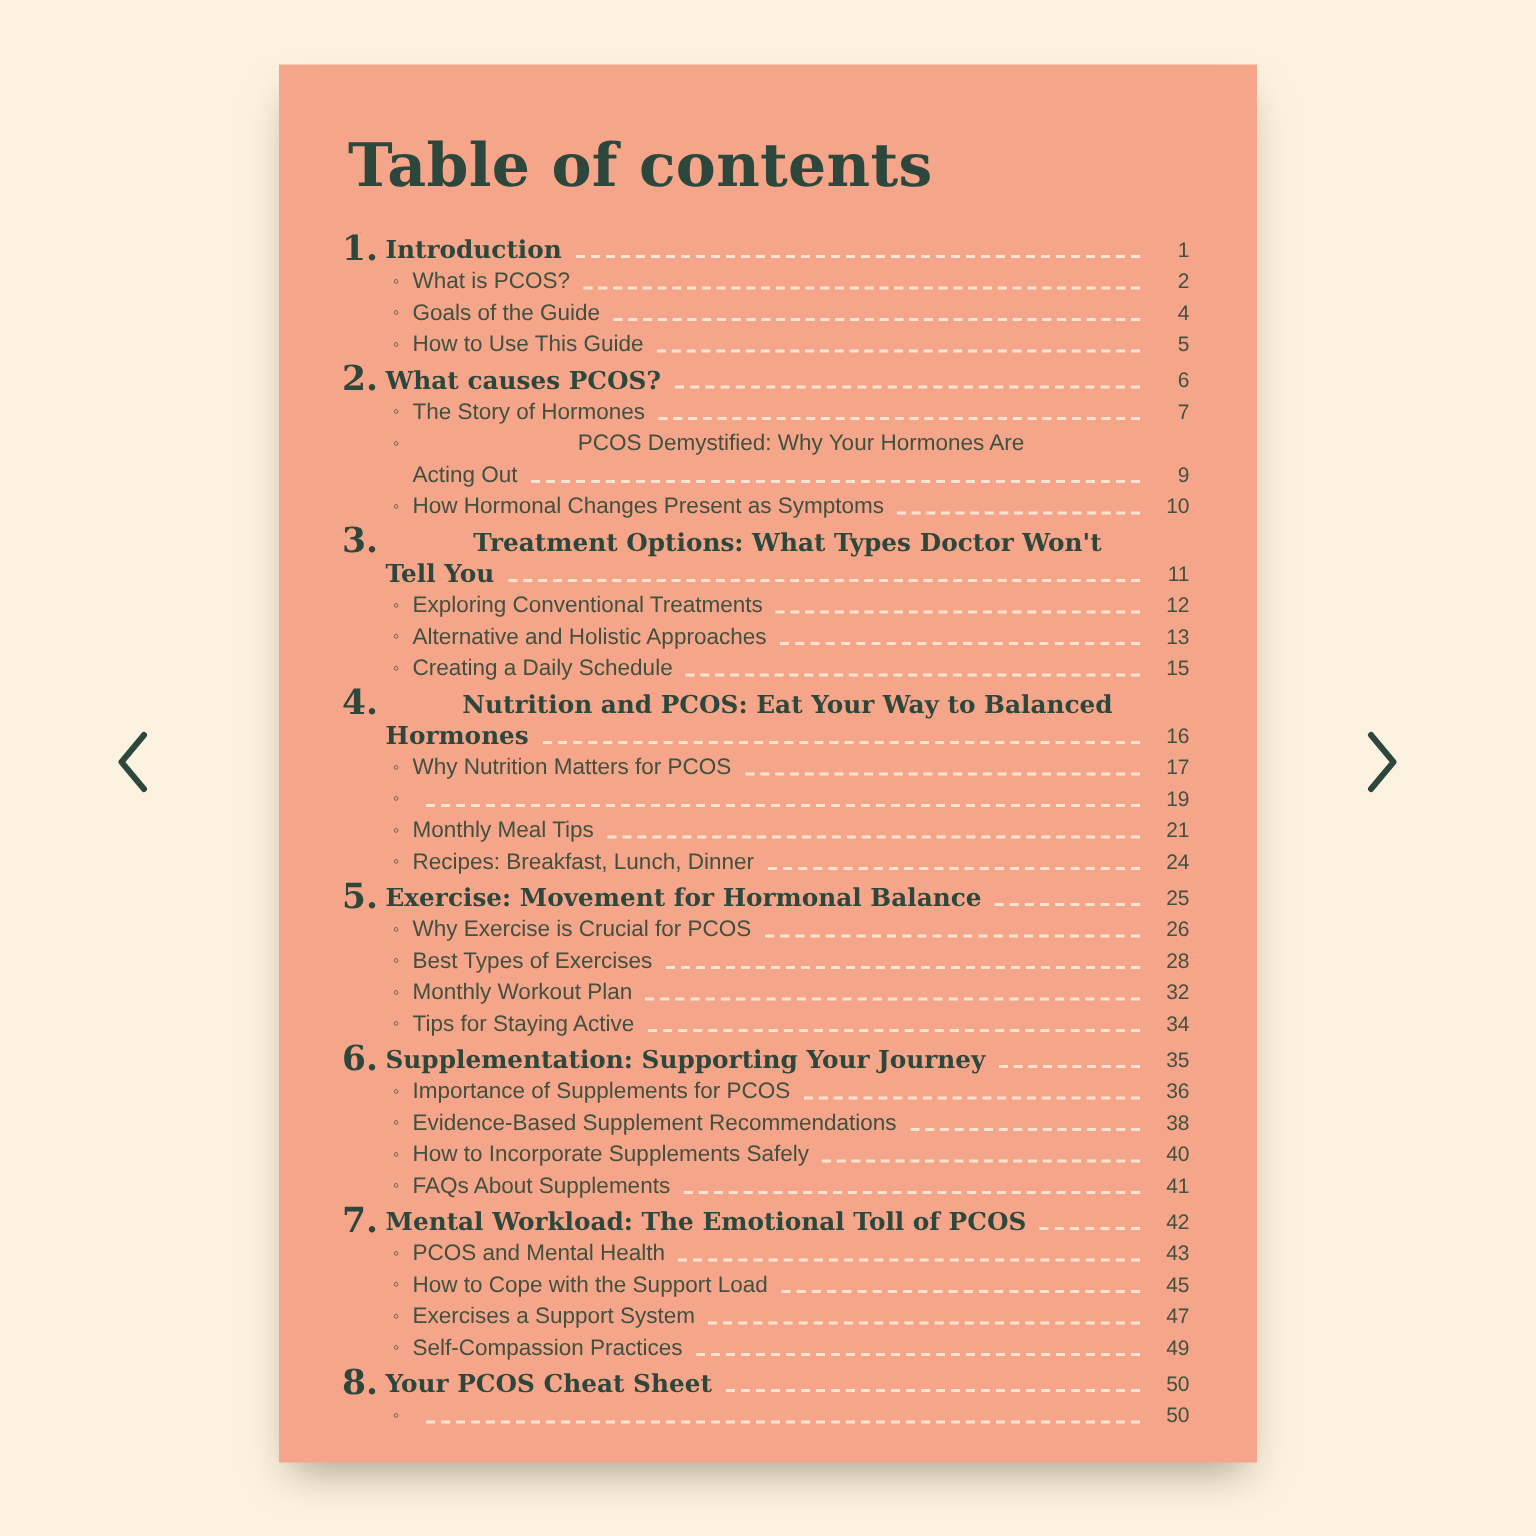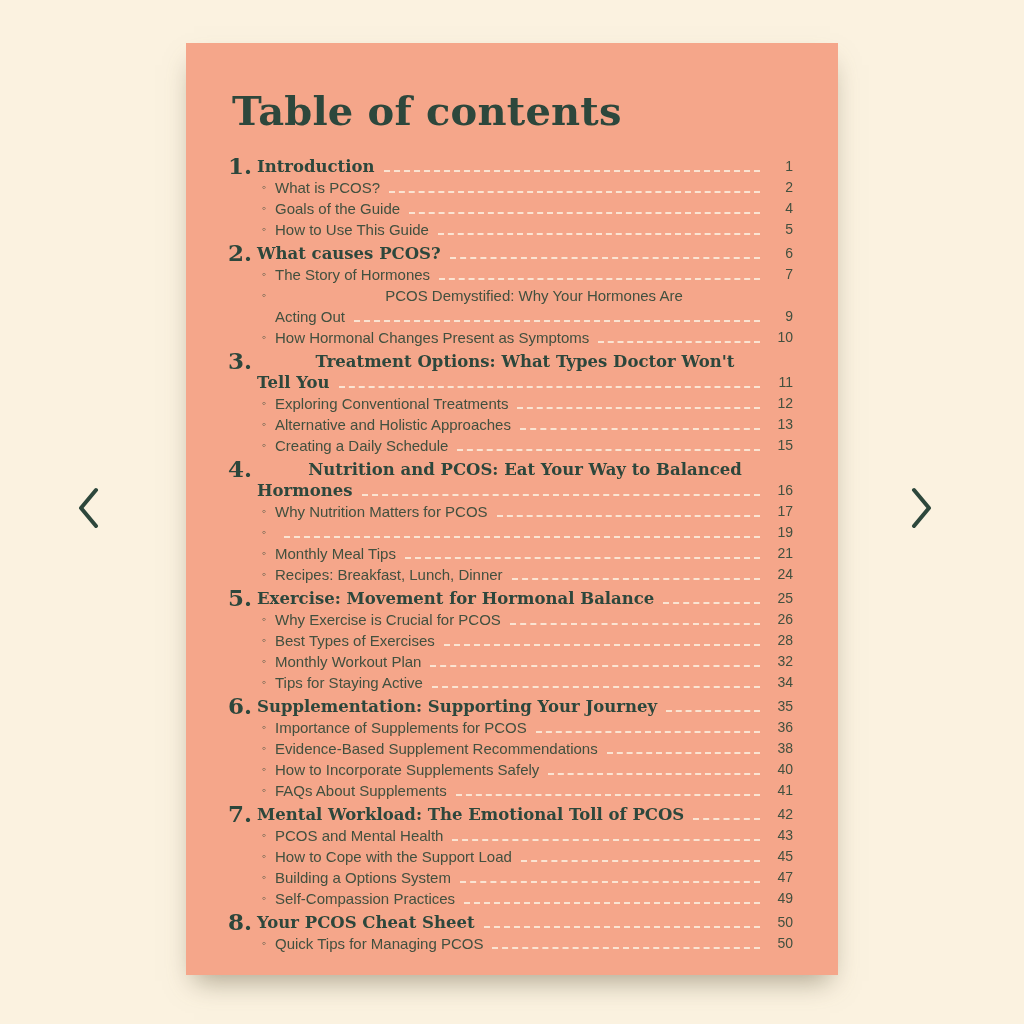--- a/index.html
+++ b/index.html
@@ -352,21 +352,21 @@
         <span class="bullet">◦</span>
         <div class="line">
           <span class="txt">How to Cope with the Support Load</span>
           <span class="leader"></span>
           <span class="pg">45</span>
         </div>
       </div>
       <div class="entry item">
         <span class="bullet">◦</span>
         <div class="line">
-          <span class="txt">Building a Options System</span>
+          <span class="txt">Exercises a Support System</span>
           <span class="leader"></span>
           <span class="pg">47</span>
         </div>
       </div>
       <div class="entry item">
         <span class="bullet">◦</span>
         <div class="line">
           <span class="txt">Self-Compassion Practices</span>
           <span class="leader"></span>
           <span class="pg">49</span>
@@ -376,21 +376,20 @@
         <span class="num">8.</span>
         <div class="line">
           <span class="txt">Your PCOS Cheat Sheet</span>
           <span class="leader"></span>
           <span class="pg">50</span>
         </div>
       </div>
       <div class="entry item">
         <span class="bullet">◦</span>
         <div class="line">
-          <span class="txt">Quick Tips for Managing PCOS</span>
           <span class="leader"></span>
           <span class="pg">50</span>
         </div>
       </div>
     </div>
 </div>
 
 <button class="nav next">
   <svg width="26" height="44" viewBox="0 0 26 44">
     <polyline points="5,4 20,22 5,40" fill="none" stroke="#2D473C" stroke-width="4" stroke-linecap="round" stroke-linejoin="round"></polyline>

